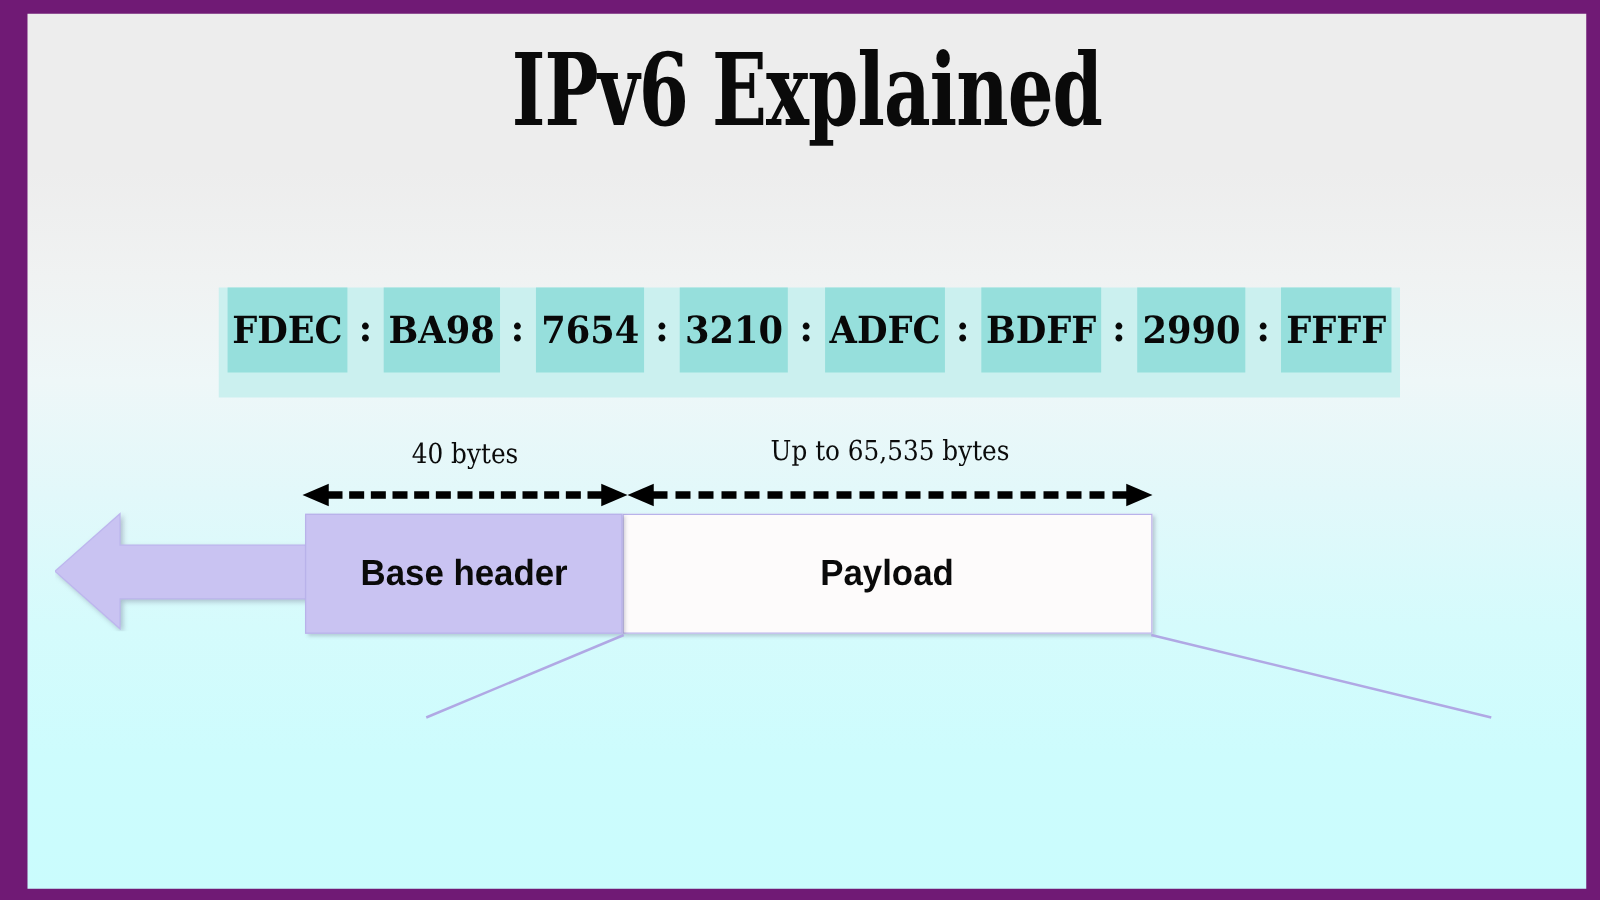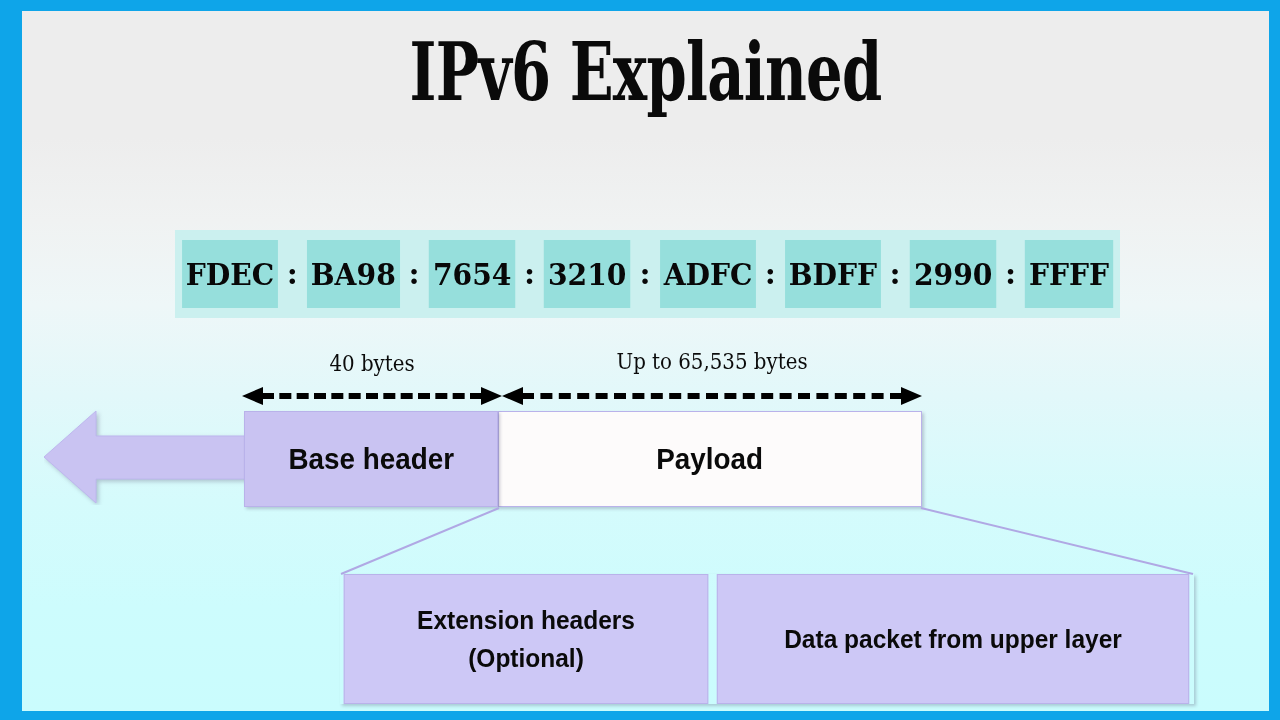--- a/index.html
+++ b/index.html
@@ -14,21 +14,21 @@
     overflow: hidden;
     font-family: "Liberation Sans", sans-serif;
   }
 
   
   #slide-frame {
     position: absolute;
     left: 0; top: 0;
     width: 1280px;
     height: 720px;
-    background: #0ea5e9;
+    background: #701a75;
   }
   #slide {
     position: absolute;
     left: 22px;
     top: 11px;
     width: 1247px;
     height: 700px;
     background: linear-gradient(to bottom,
                 #ededed 0%,
                 #ededed 18%,
@@ -107,21 +107,20 @@
 
   
   #address-strip {
     position: absolute;
     left: 153px;
     top: 219px;
     width: 945px;
     height: 88px;
     background: #cbf0ef;
     display: flex;
-    align-items: center;
     justify-content: center;
     padding: 0 4px;
     box-sizing: border-box;
   }
   .hex-cell {
     height: 68px;
     min-width: 82px;
     background: #96dfdc;
     display: flex;
     align-items: center;
@@ -324,20 +323,15 @@
     </div>
     <div id="base-header-box">
       <span class="packet-label">Base header</span>
     </div>
 
     <svg id="connectors" viewBox="0 0 1247 700">
       <line x1="477" y1="497" x2="319" y2="563" stroke="#b0a8e4" stroke-width="2"></line>
       <line x1="899" y1="497" x2="1171" y2="563" stroke="#b0a8e4" stroke-width="2"></line>
     </svg>
 
-    <div id="detail-row">
-      <div class="detail-box" id="detail-box-extension">Extension headers
-(Optional)</div>
-      <div class="detail-box" id="detail-box-data">Data packet from upper layer</div>
-    </div>
 
   </div>
 </div>
 
 </body></html>

